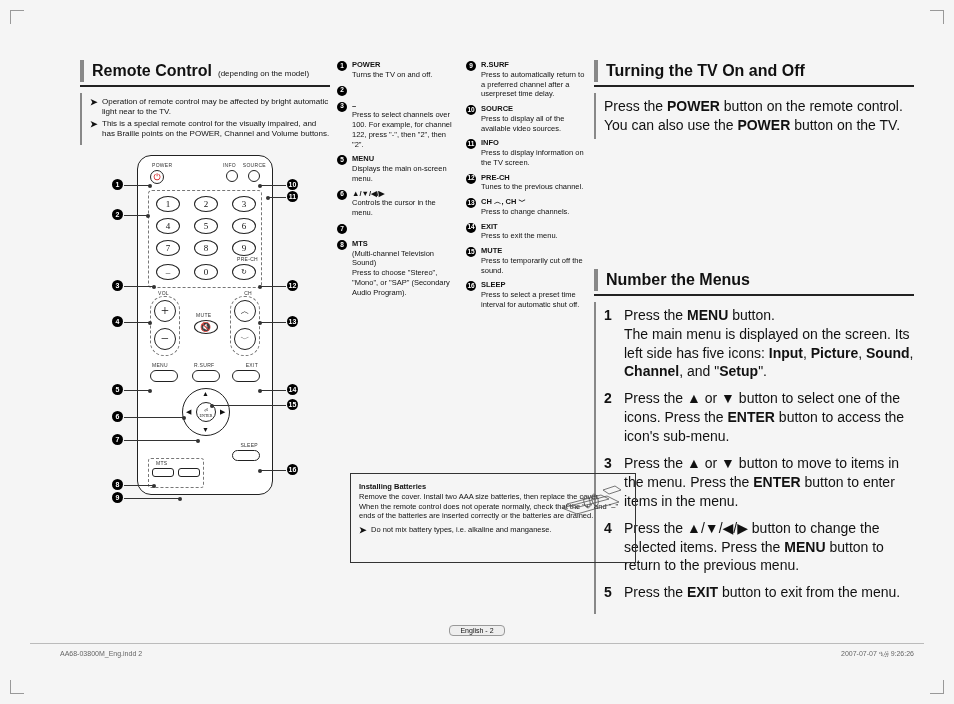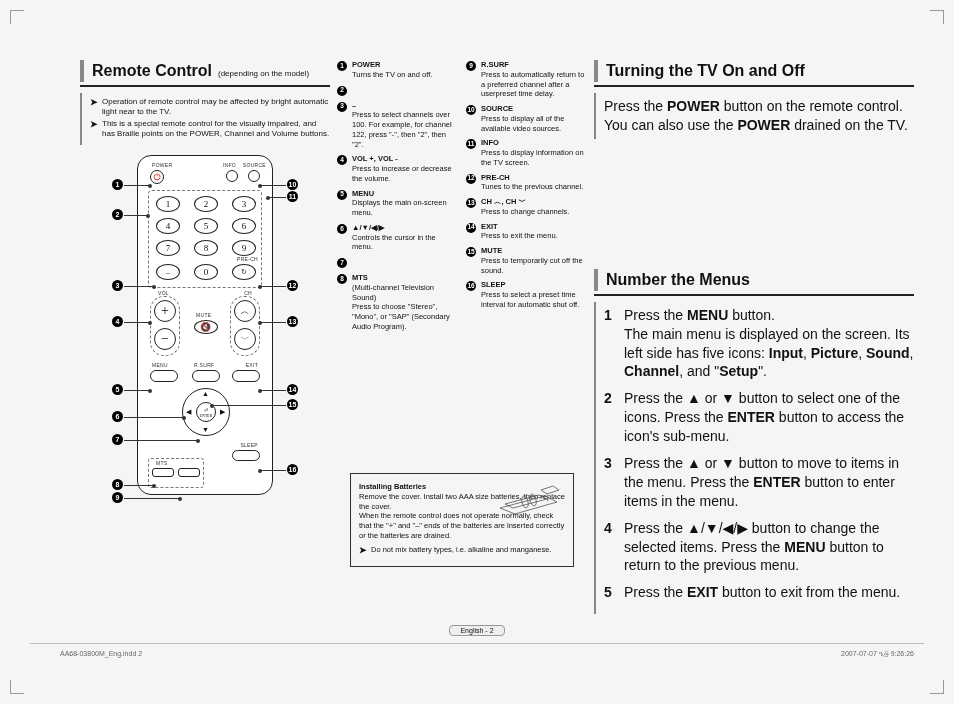--- a/index.html
+++ b/index.html
@@ -174,24 +174,20 @@
             <div><span class="mt">POWER</span><br>Turns the TV on and off.</div>
           </div>
           <div class="mitem">
             <div class="mcirc">2</div>
           </div>
           <div class="mitem">
             <div class="mcirc">3</div>
             <div><span class="mt">–</span><br>Press to select channels over 100. For example, for channel 122, press "-", then "2", then "2".</div>
           </div>
           <div class="mitem">
-            <div class="mcirc">4</div>
-            <div><span class="mt">VOL +, VOL -</span><br>Press to increase or decrease the volume.</div>
-          </div>
-          <div class="mitem">
             <div class="mcirc">5</div>
             <div><span class="mt">MENU</span><br>Displays the main on-screen menu.</div>
           </div>
           <div class="mitem">
             <div class="mcirc">6</div>
             <div><span class="mt">▲/▼/◀/▶</span><br>Controls the cursor in the menu.</div>
           </div>
           <div class="mitem">
             <div class="mcirc">7</div>
           </div>
@@ -240,21 +236,21 @@
 </div>
 </div>
 
 <div class="colR">
 <h2>
         <span>Turning the TV On and Off</span>
       </h2>
 <hr class="rule">
 <div class="rbox">
 <span>Press the </span><b>POWER</b><span> button on the remote control.</span><br>
-<span>You can also use the </span><b>POWER</b><span> drained on the TV.</span>
+<span>You can also use the </span><b>POWER</b><span> button on the TV.</span>
 </div>
 
 <div style="height:130px"></div>
 
 <h2>
         <span>Number the Menus</span>
       </h2>
 <hr class="rule">
 <div class="rbox" id="steps">
         <div class="step">
@@ -275,21 +271,21 @@
         </div>
         <div class="step">
           <div class="sn">5</div>
           <div>Press the <b>EXIT</b> button to exit from the menu.</div>
         </div>
       </div>
 </div>
 
 </div>
 
-<div class="inst" style="position:absolute;left:350px;top:455px;width:224px">
+<div class="inst" style="position:absolute;left:350px;top:455px;width:286px">
 <b>Installing Batteries</b><br>
 <span>Remove the cover. Install two AAA size batteries, then replace the cover.</span><br>
 <span>When the remote control does not operate normally, check that the "+" and "–" ends of the batteries are inserted correctly or the batteries are drained.</span>
 <div class="noterow" style="margin-top:4px">
       <span class="arw">➤</span>
       <span>Do not mix battery types, i.e. alkaline and manganese.</span>
     </div>
 <svg width="70" height="36" viewBox="0 0 70 36">
 <g fill="none" stroke="#555" stroke-width="0.8">
 <path d="M5 26 L50 14 L62 20 L20 32 Z"></path>

